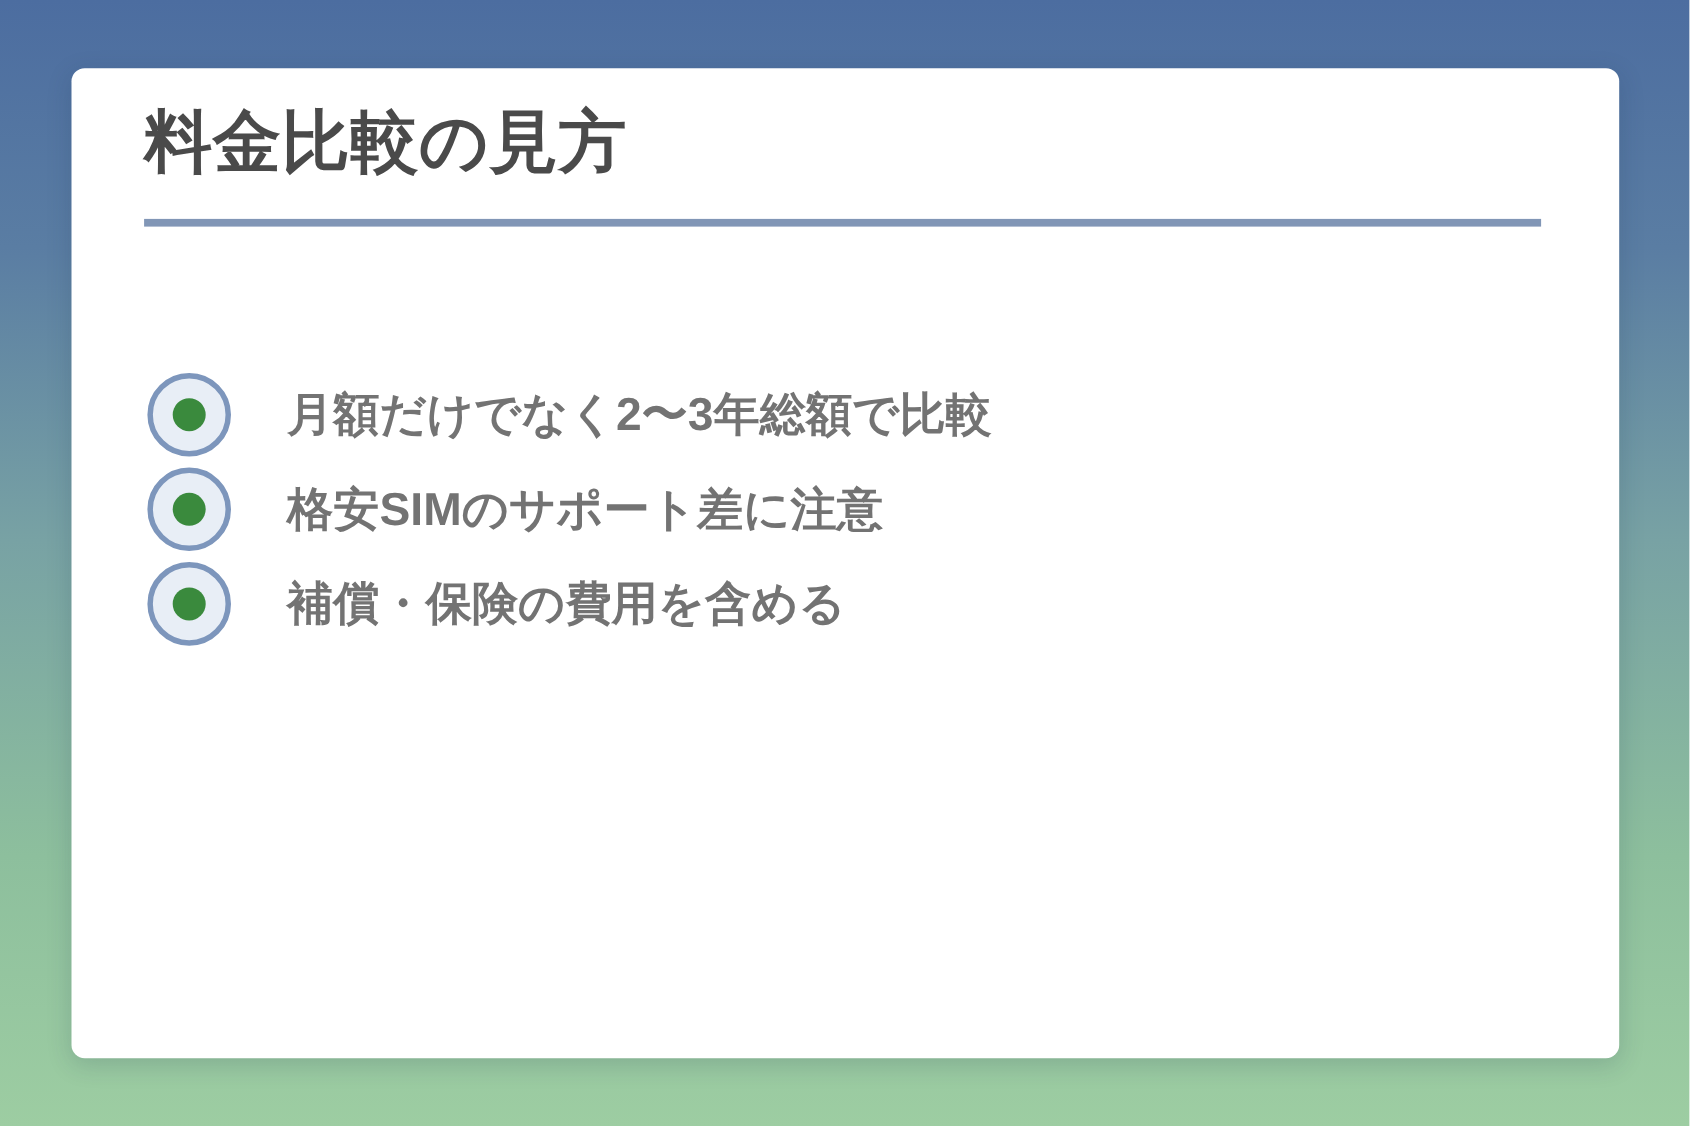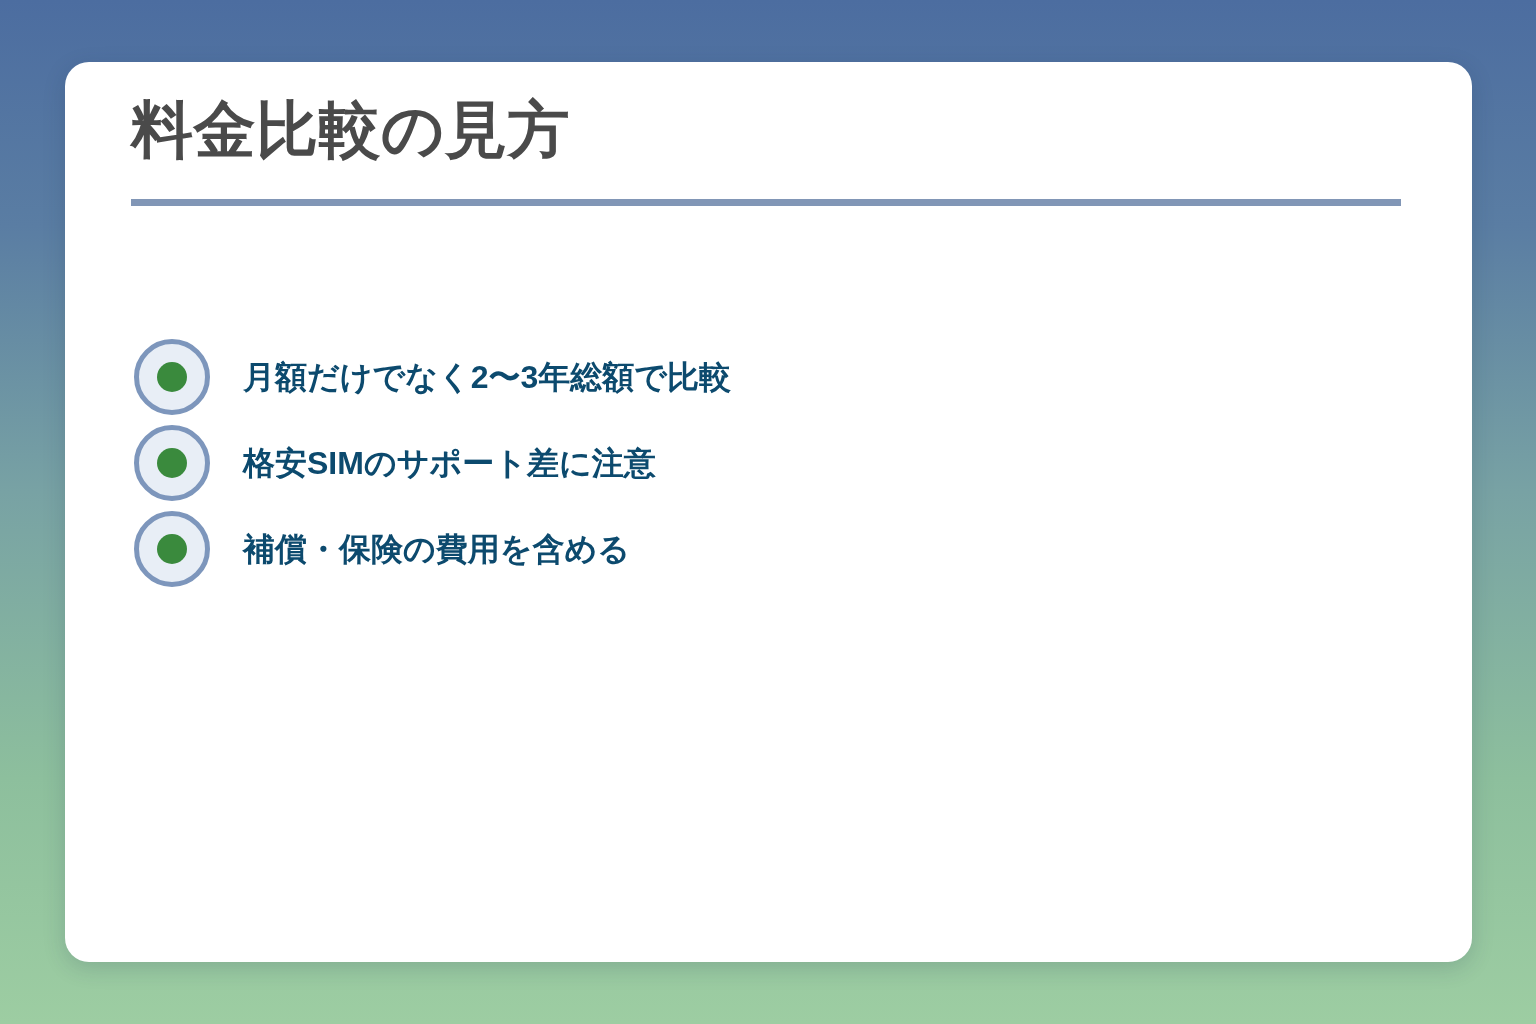--- a/index.html
+++ b/index.html
@@ -26,21 +26,21 @@
     box-sizing: border-box;
   }
 
   .card {
     position: absolute;
     left: 65px;
     top: 62px;
     width: 1407px;
     height: 900px;
     background: #FFFFFF;
-    border-radius: 24px;
+    border-radius: 12px;
     box-shadow: 0 6px 22px rgba(30, 50, 80, 0.18);
     box-sizing: border-box;
     overflow: hidden;
   }
 
   .title {
     position: absolute;
     left: 66px;
     top: 28px;
     font-size: 62px;
@@ -91,25 +91,25 @@
     top: 50%;
     width: 30px;
     height: 30px;
     margin-left: -15px;
     margin-top: -15px;
     border-radius: 50%;
     background: #3A8A3D;
   }
 
   .bullet-text {
-    margin-left: 33px;
-    font-size: 32px;
+    margin-left: 51px;
+    font-size: 42px;
     line-height: 60px;
     font-weight: bold;
-    color: #0c4a6e;
+    color: #737373;
     white-space: nowrap;
   }
 </style>
 </head>
 <body>
 
 <div class="slide-root">
   <div class="card">
 
     <div class="title">料金比較の見方</div>

